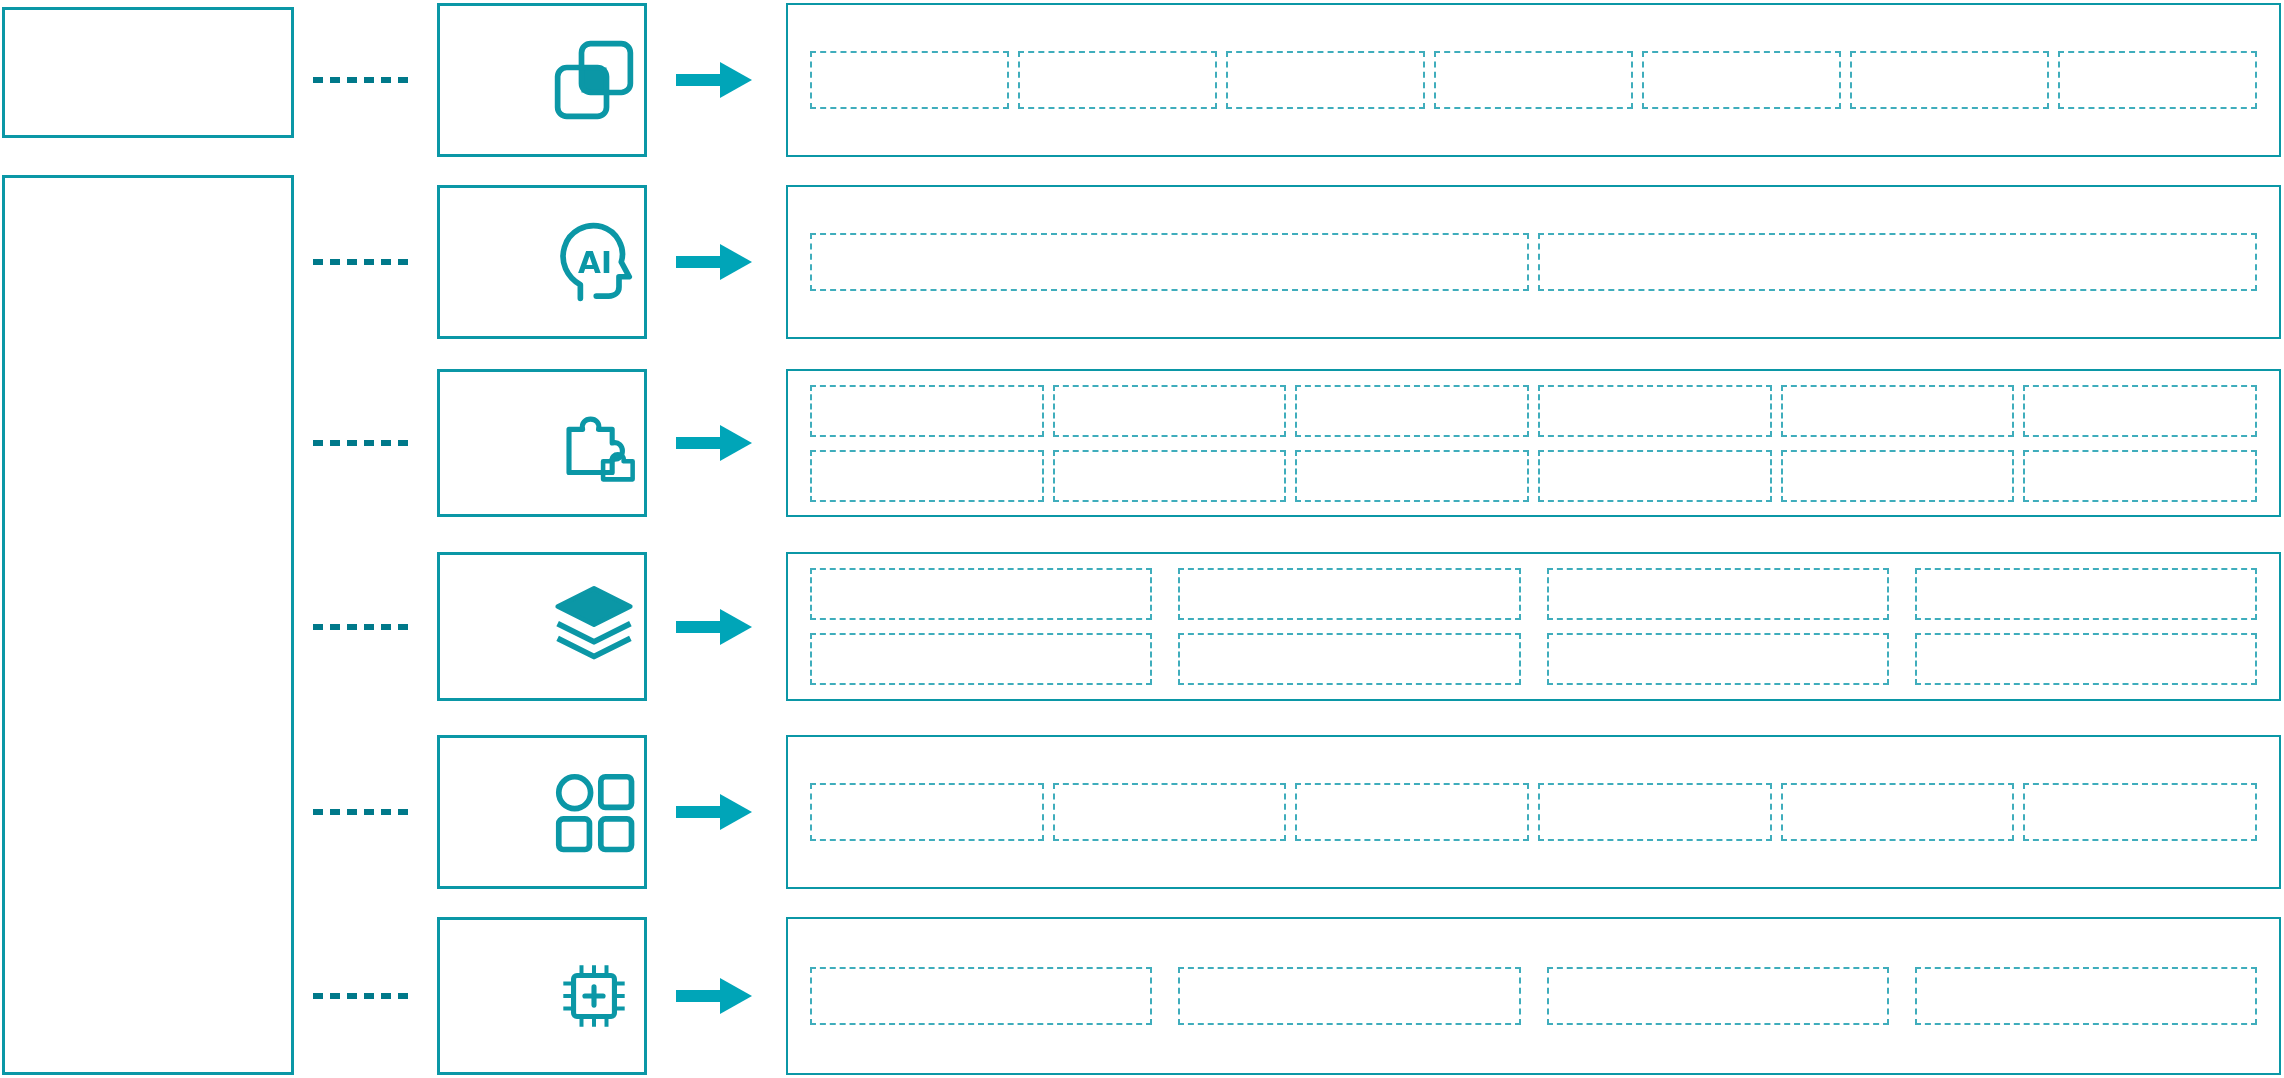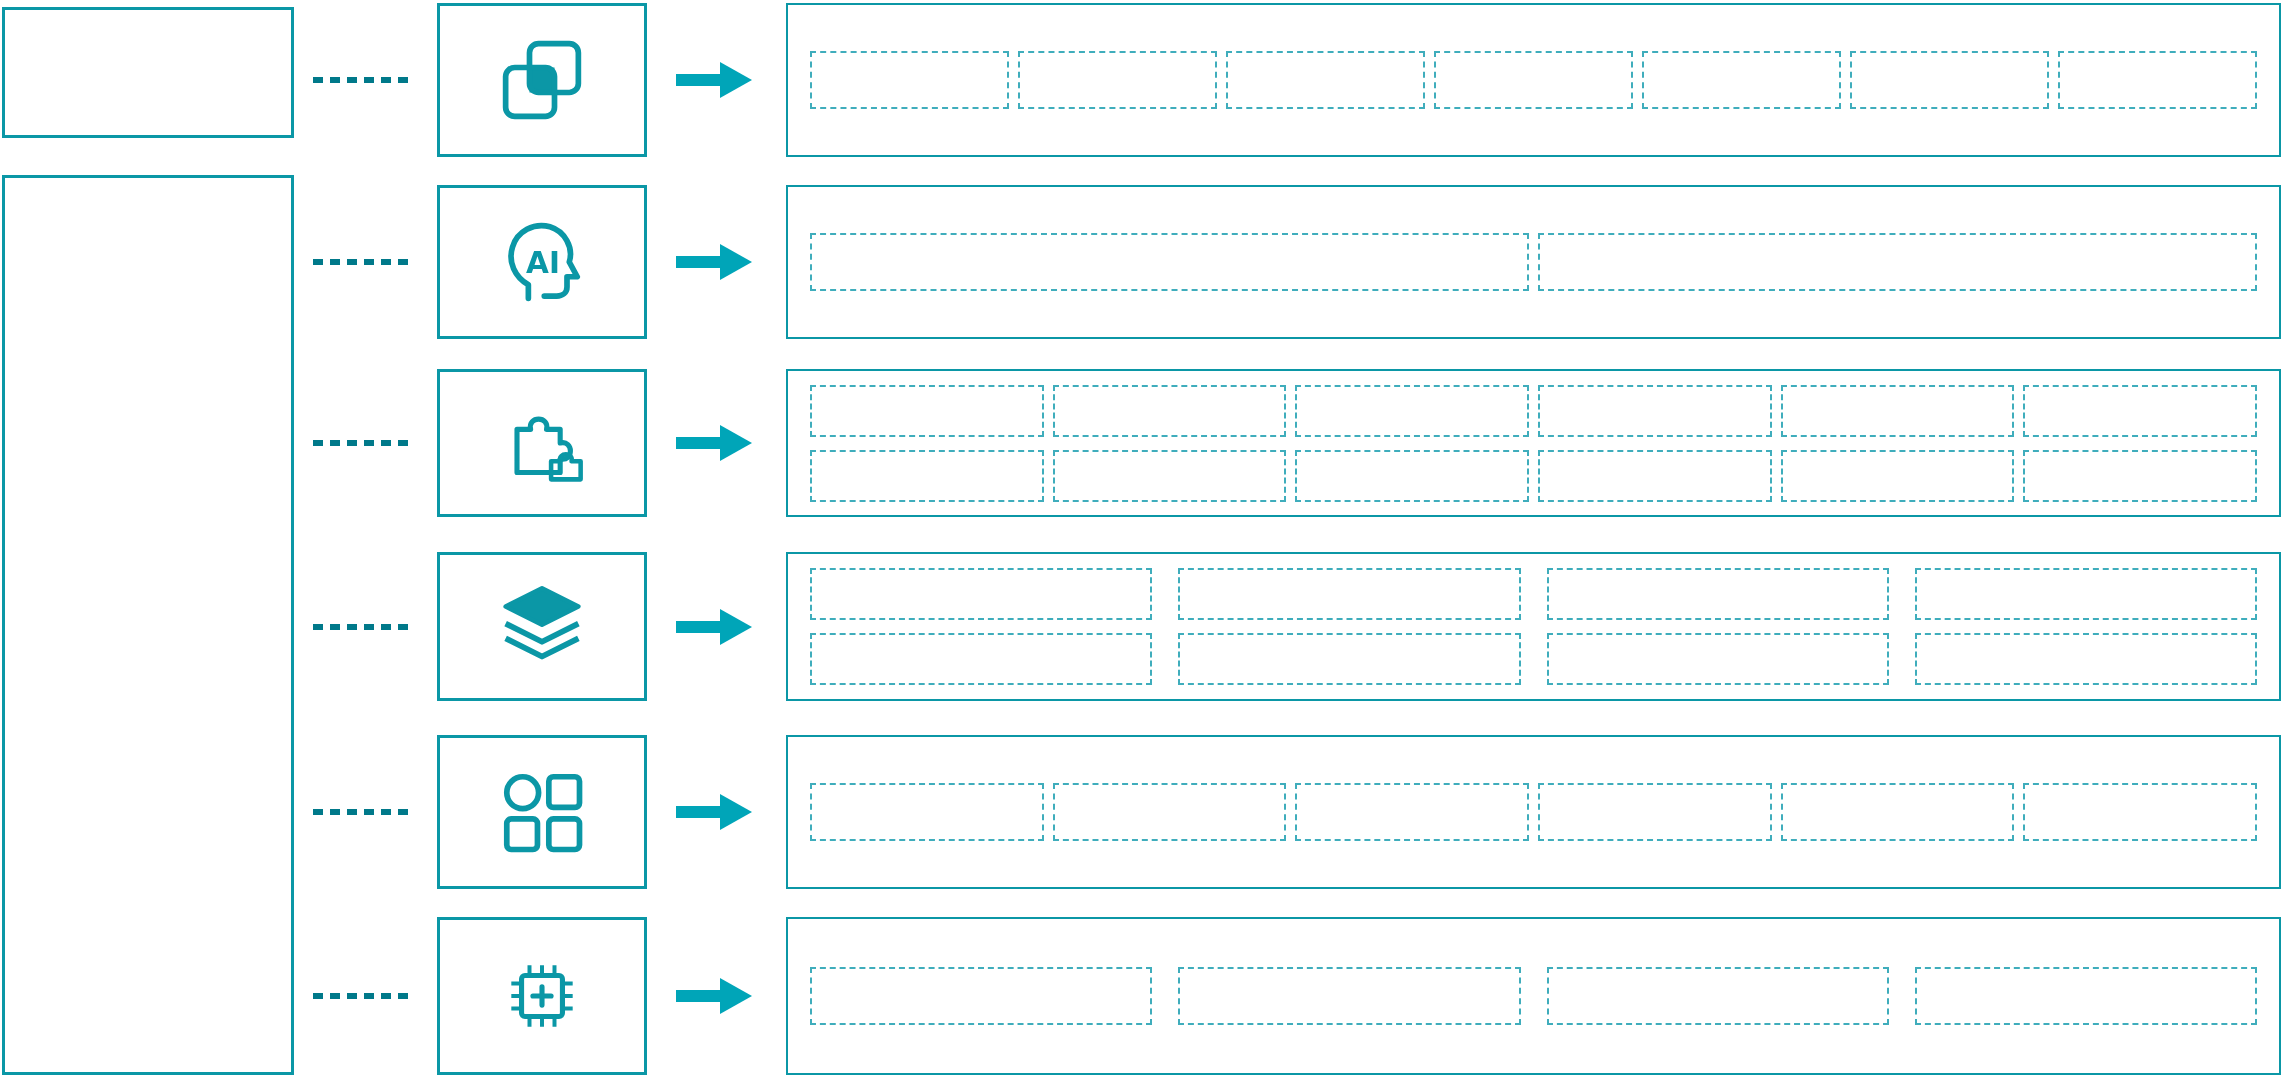--- a/index.html
+++ b/index.html
@@ -25,21 +25,21 @@
     border:3px solid var(--primary);background:#fff;
   }
   .row{position:absolute;left:0;width:100%}
   .connector{
     position:absolute;left:313px;width:98px;height:6px;top:50%;margin-top:-3px;
     background:repeating-linear-gradient(90deg,var(--connector) 0 10px,transparent 10px 17px);
   }
   .icon-box{
     position:absolute;left:437px;top:0;width:210px;height:100%;
     border:3px solid var(--primary);background:#fff;
-    display:flex;align-items:center;justify-content:center;
+    display:flex;align-items:center;justify-content:flex-end;
     color:var(--primary);
   }
   .icon{line-height:0;display:block}
   .arrow{
     position:absolute;left:676px;top:50%;transform:translateY(-50%);
     color:var(--arrow);line-height:0;
   }
   .group-box{
     position:absolute;left:786px;right:3px;top:0;height:100%;
     border:2.5px solid var(--primary);background:#fff;

